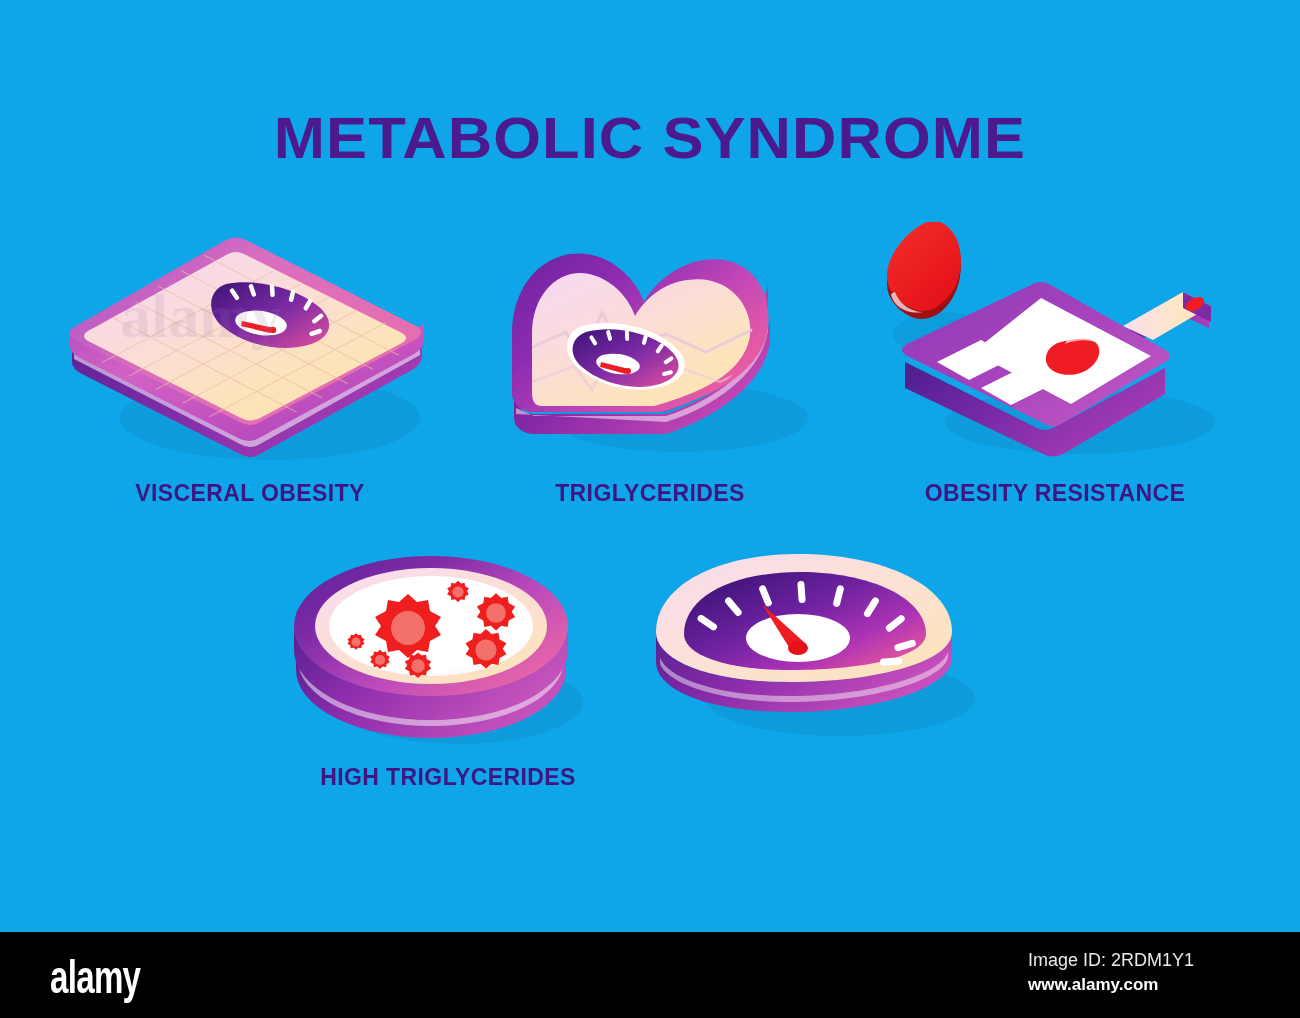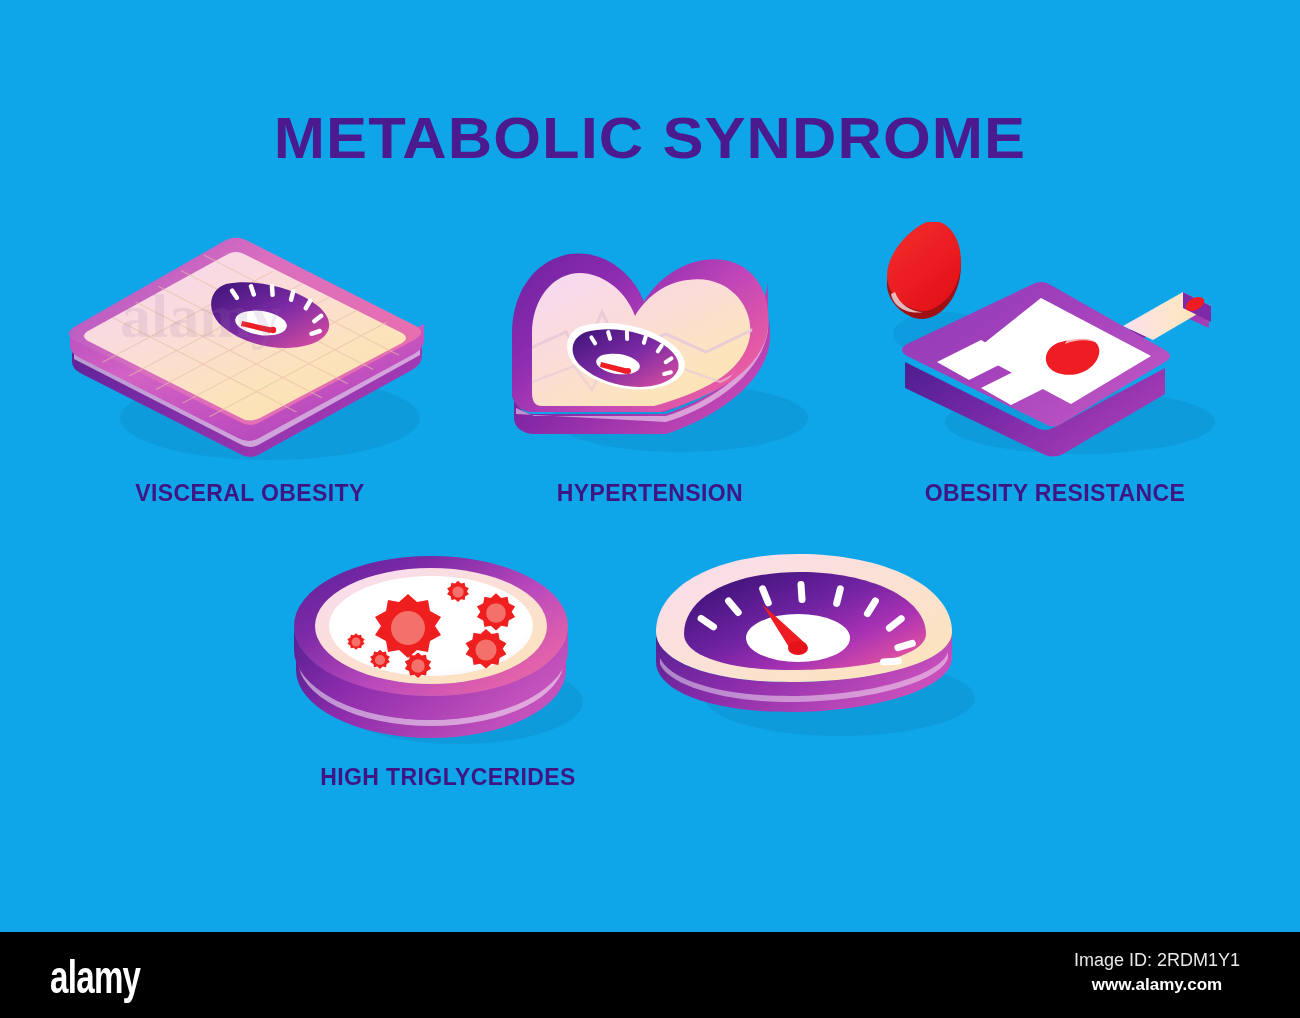--- a/index.html
+++ b/index.html
@@ -77,23 +77,23 @@
     color: #ffffff;
     font-family: "Liberation Sans", sans-serif;
     font-weight: bold;
     font-size: 46px;
     letter-spacing: -1px;
     transform: scaleX(0.72);
     transform-origin: left center;
   }
   #alamy-meta {
     position: absolute;
-    right: 28px;
+    right: 42px;
     top: 16px;
-    text-align: center;
+    text-align: left;
     width: 230px;
   }
   #alamy-imageid {
     color: #e9e9e9;
     font-family: "Liberation Sans", sans-serif;
     font-size: 18px;
     line-height: 24px;
   }
   #alamy-url {
     color: #ffffff;
@@ -262,21 +262,21 @@
             <rect x="188" y="121" width="4" height="11" rx="2" transform="rotate(34 190 126)"></rect>
             <rect x="197" y="133" width="4" height="11" rx="2" transform="rotate(56 199 138)"></rect>
             <rect x="196" y="146" width="4" height="11" rx="2" transform="rotate(76 198 151)"></rect>
           </g>
           <ellipse cx="148" cy="142" rx="22" ry="10" fill="#ffffff" transform="rotate(8 148 142)"></ellipse>
           <path d="M131 140 L159 147 L156 152 L130 145 Z" fill="#ef1c24"></path>
           <circle cx="158" cy="149" r="3" fill="#ef1c24"></circle>
         </g>
       </svg>
     </div>
-    <div class="caption">HYPERTENSION</div>
+    <div class="caption">TRIGLYCERIDES</div>
   </div>
 
   <div class="cell" id="cell-insulin">
     <div class="art">
       <svg width="380" height="240" viewBox="0 0 380 240">
         <defs>
           <linearGradient id="meterTop" x1="0" y1="0" x2="1" y2="0.8">
             <stop offset="0%" stop-color="#8e3bb8"></stop>
             <stop offset="50%" stop-color="#a441bc"></stop>
             <stop offset="100%" stop-color="#c058c4"></stop>

